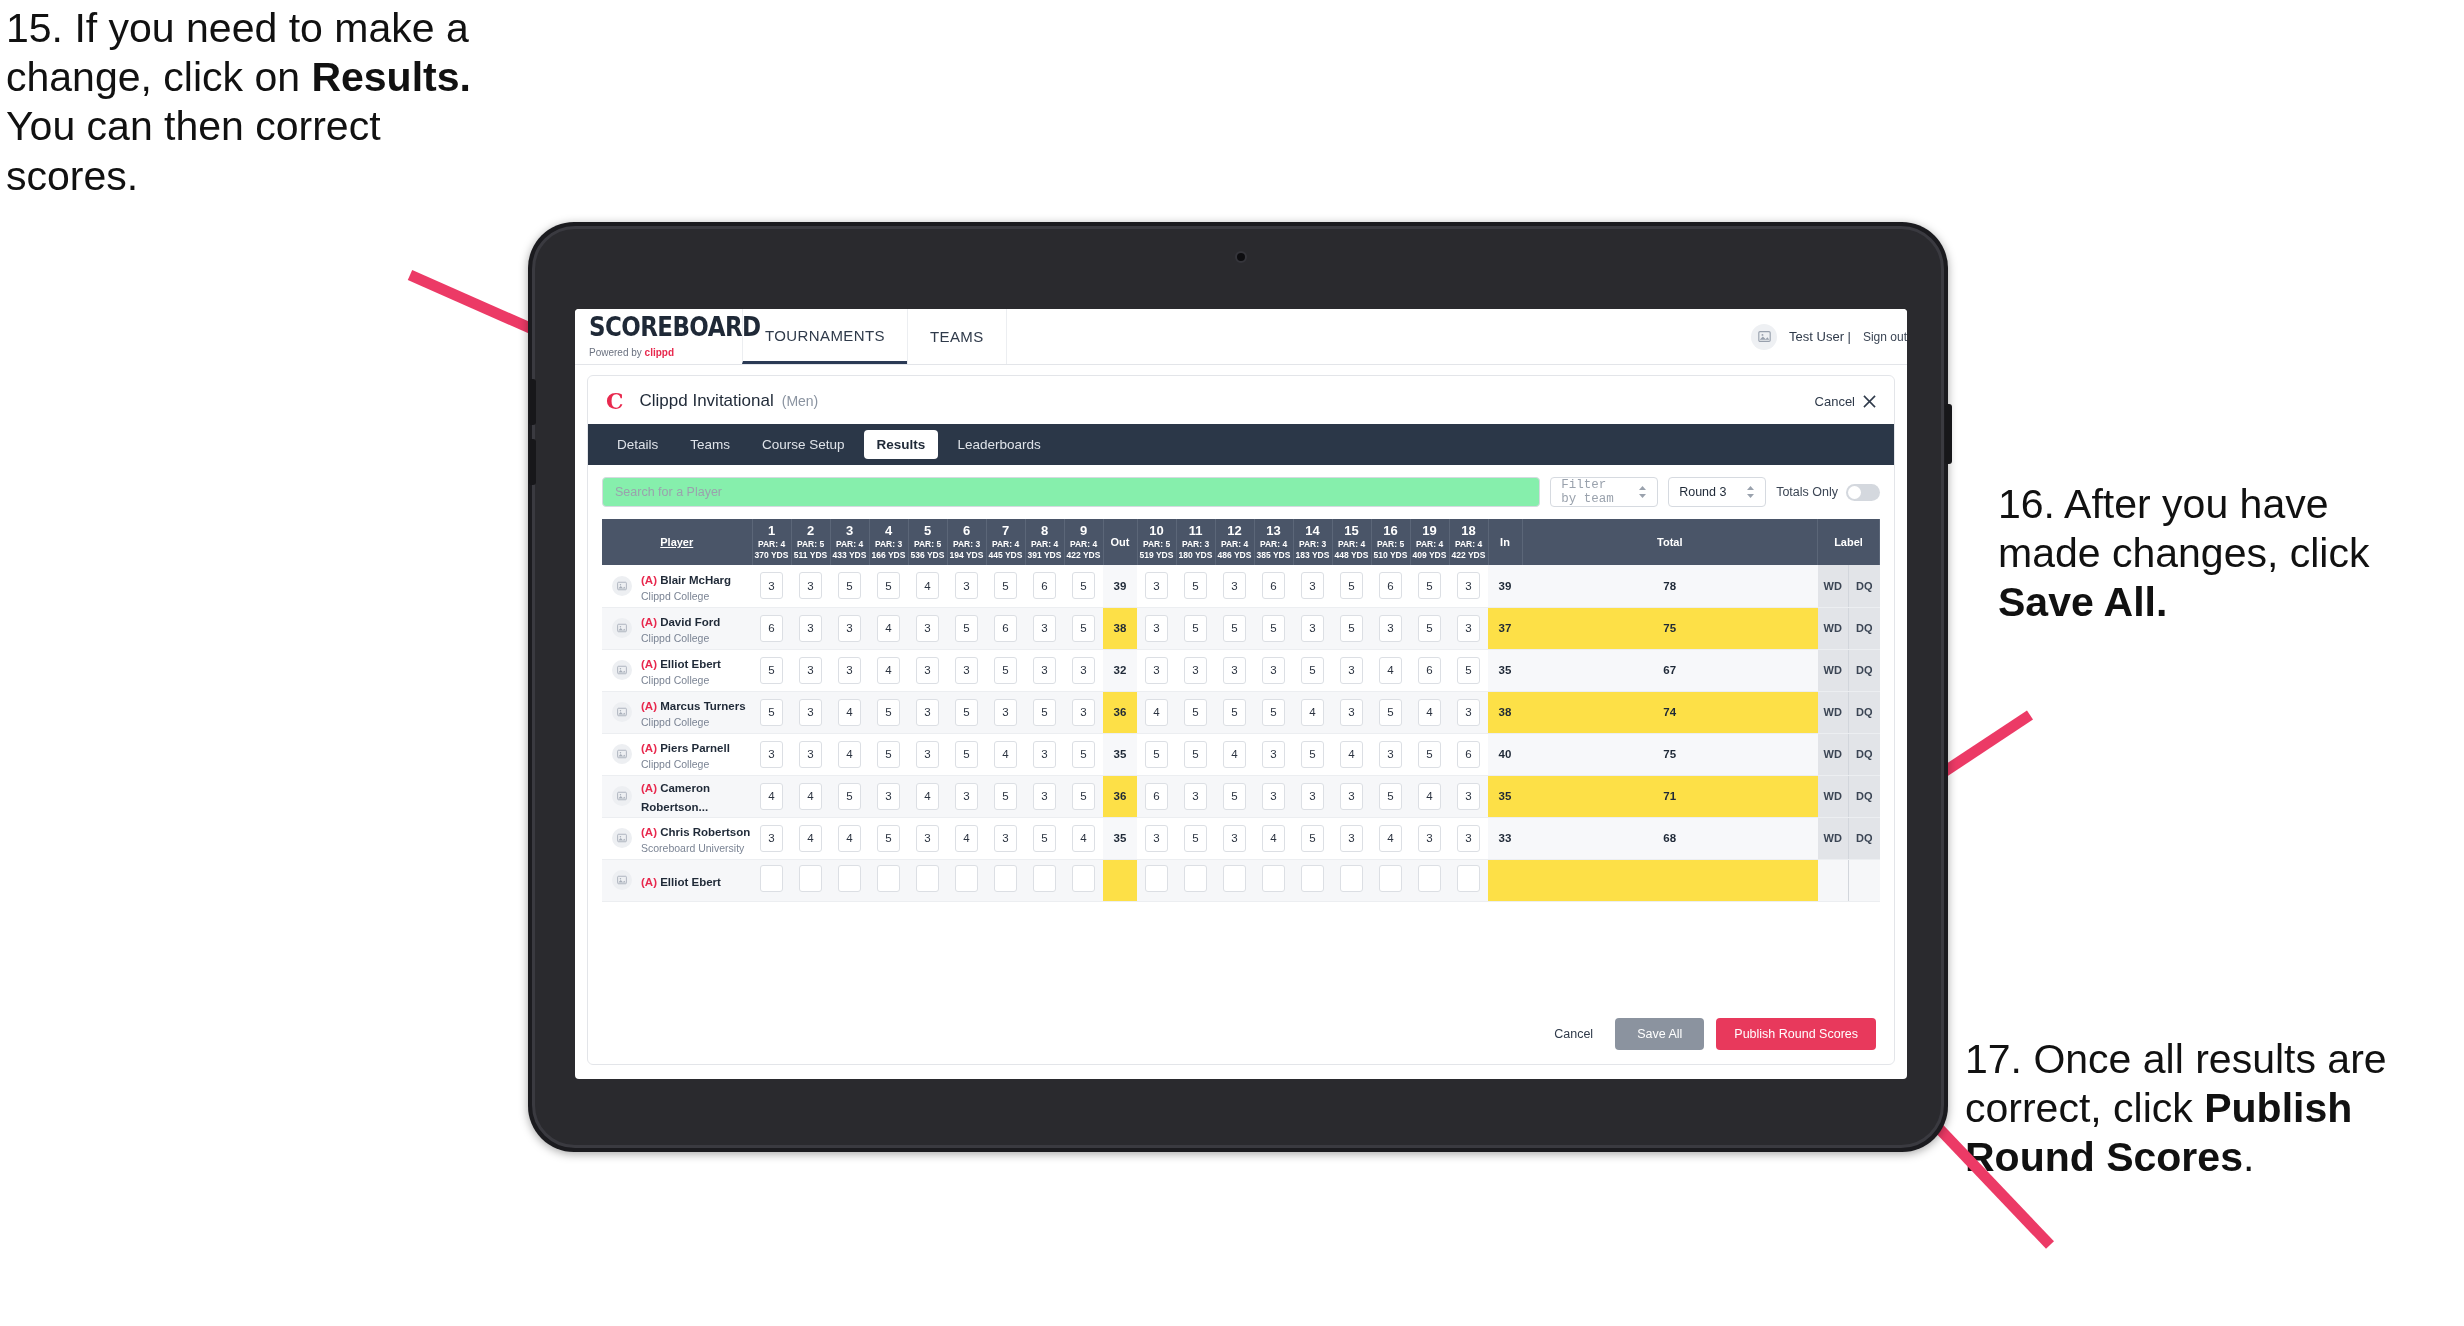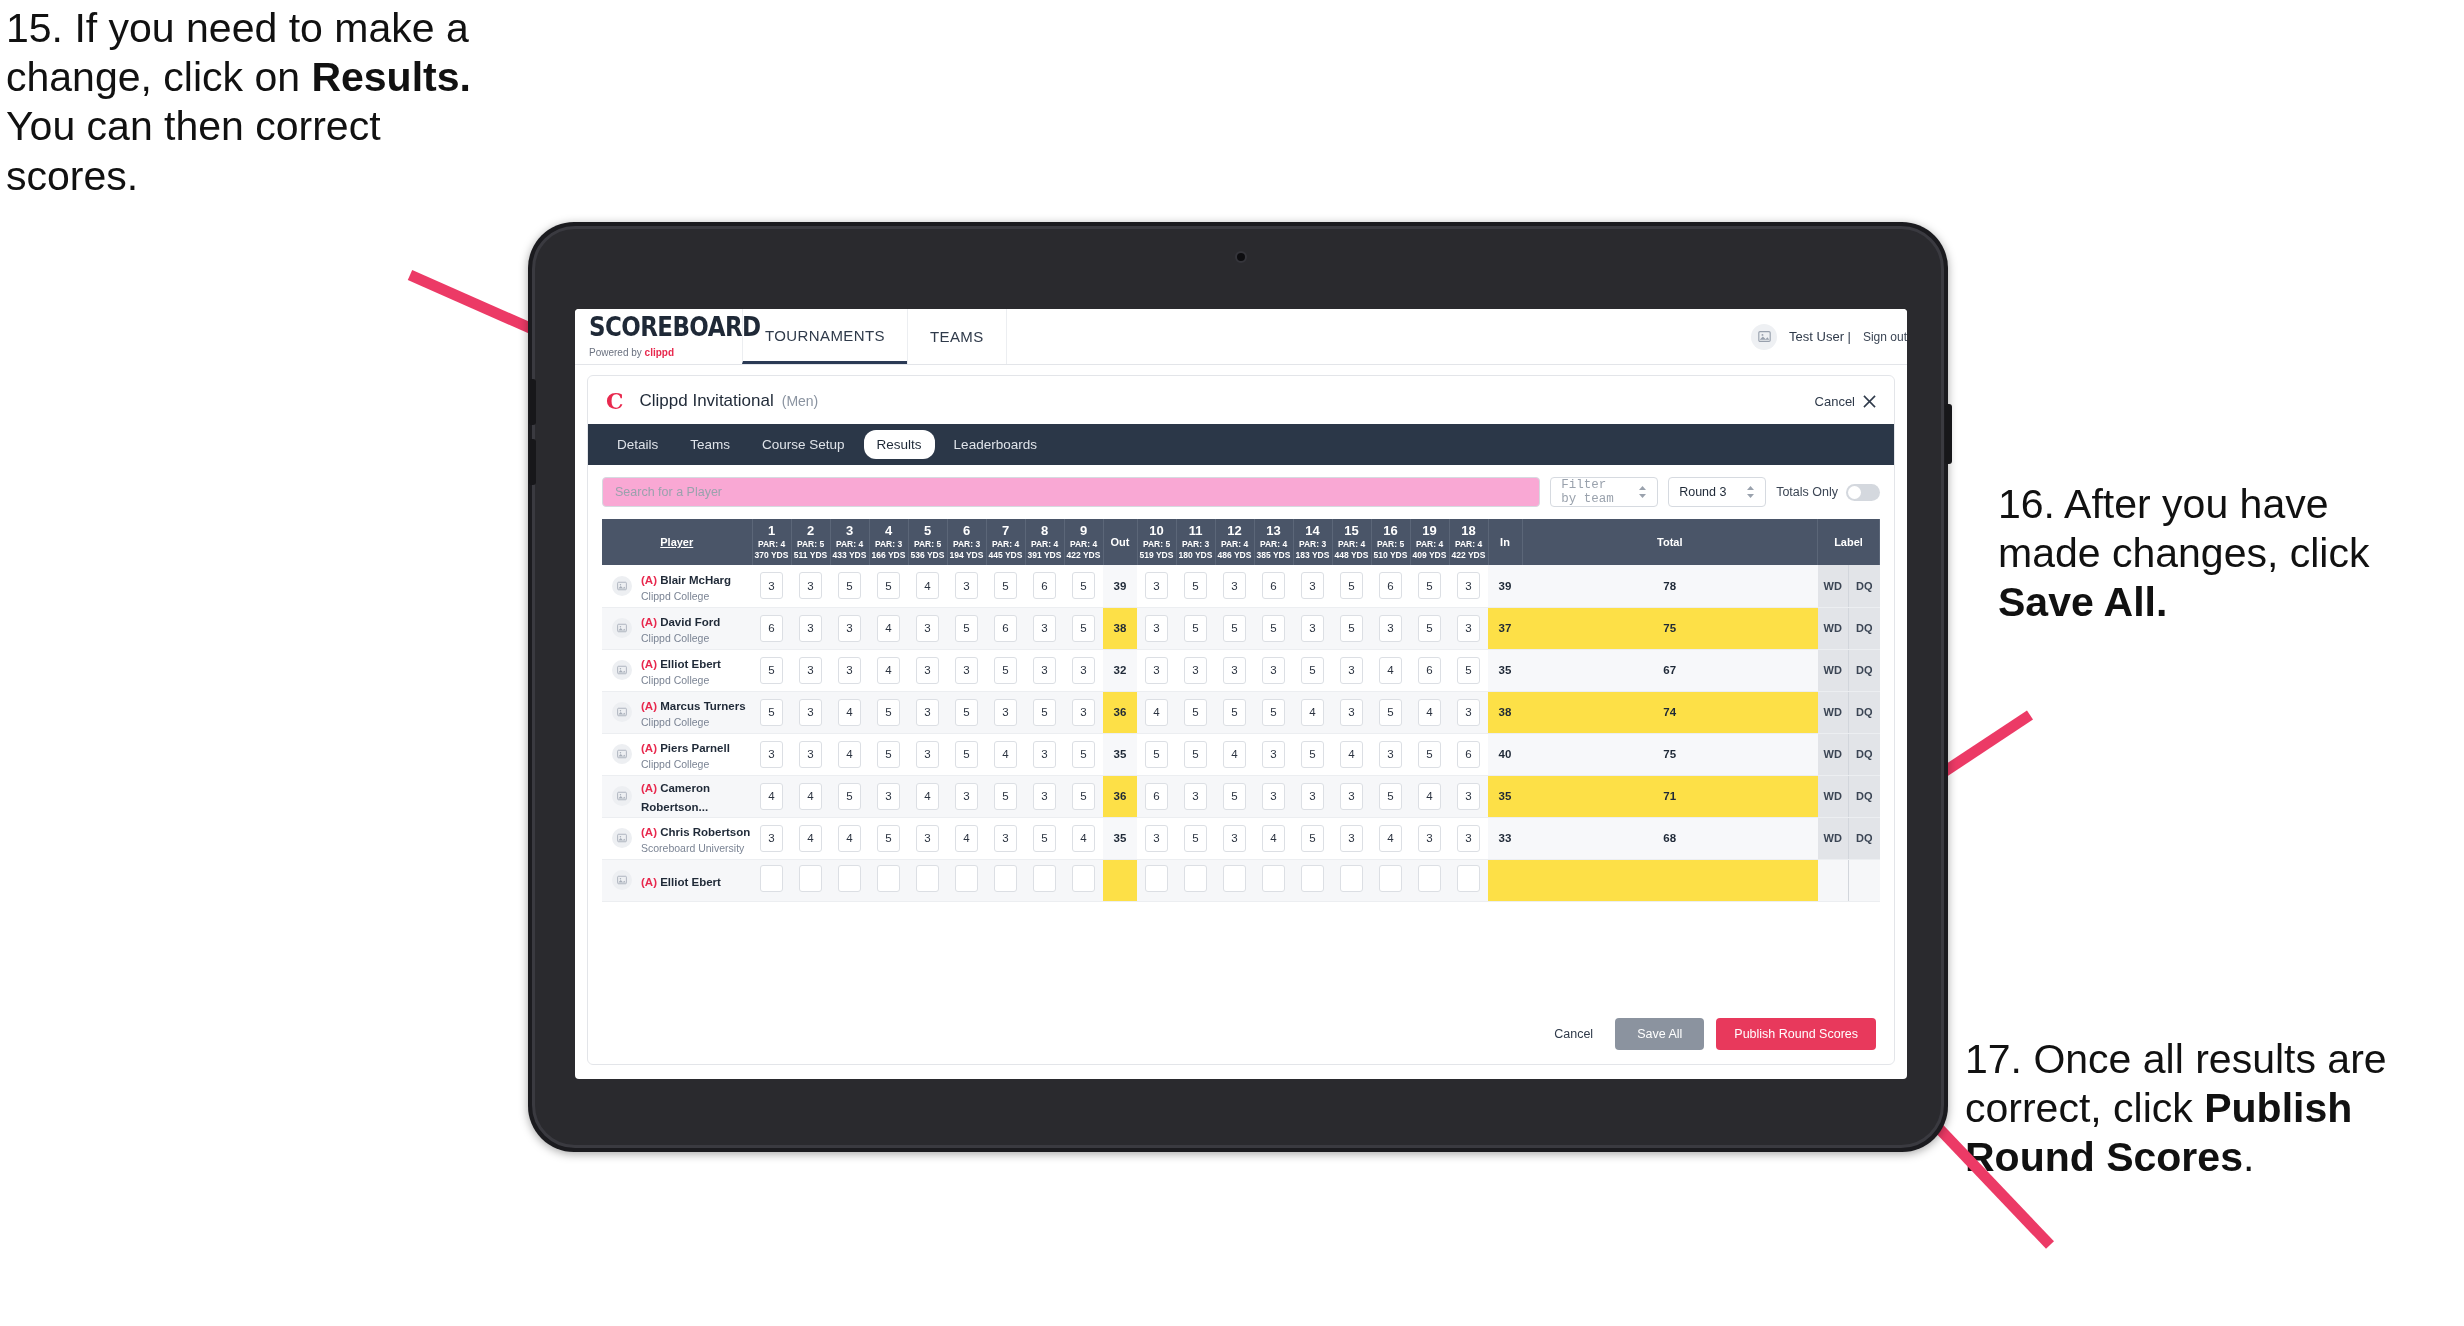--- a/index.html
+++ b/index.html
@@ -90,26 +90,26 @@
             color:#e8294e; margin-right:16px; line-height:1; }
   .evt-title { font-size:17px; color:#1f2937; font-weight:500; }
   .evt-gender { font-size:14px; color:#8a93a0; margin-left:8px; }
   .cancel-x { margin-left:auto; display:flex; align-items:center; gap:8px;
               font-size:13px; color:#2f3a4a; }
 
   .tabbar { background:#2b3748; display:flex; align-items:center;
             padding: 6px 16px; gap: 6px; }
   .tabbar a { font-size:13.5px; color:#dfe3e9; text-decoration:none;
               padding: 7px 13px; border-radius:4px; }
-  .tabbar a.active { background:#ffffff; color:#1f2937; font-weight:normal;border-radius:12px; }
+  .tabbar a.active { background:#ffffff; color:#1f2937; font-weight:bold; }
 
   .toolbar { display:flex; align-items:center; gap:10px; padding: 12px 14px; }
   .search {
     flex: 1 1 auto; height:30px; border:1px solid #d6dae0; border-radius:4px;
-    padding: 0 12px; font-size:12.5px; color:#333; background:#f9a8d4;
+    padding: 0 12px; font-size:12.5px; color:#333; background:#86efac;
     font-family:"Liberation Sans", sans-serif;
   }
   .search::placeholder { color:#9aa2ad; }
   .selbox { height:30px; border:1px solid #d6dae0; border-radius:4px; background:#fff;
             display:flex; align-items:center; gap:10px; padding:0 10px; font-size:12.5px; }
   .selbox.ph { color:#9aa2ad; width:108px;font-family:Liberation Mono, monospace; }
   .selbox.val { color:#1f2937; width:98px; }
   .chev { display:flex; flex-direction:column; line-height:0; color:#9aa2ad; margin-left:auto; }
   .toggle-wrap { display:flex; align-items:center; gap:8px; font-size:12.5px; color:#3b4554; }
   .toggle { width:34px; height:17px; border-radius:9px; background:#d4d8de; position:relative; }

